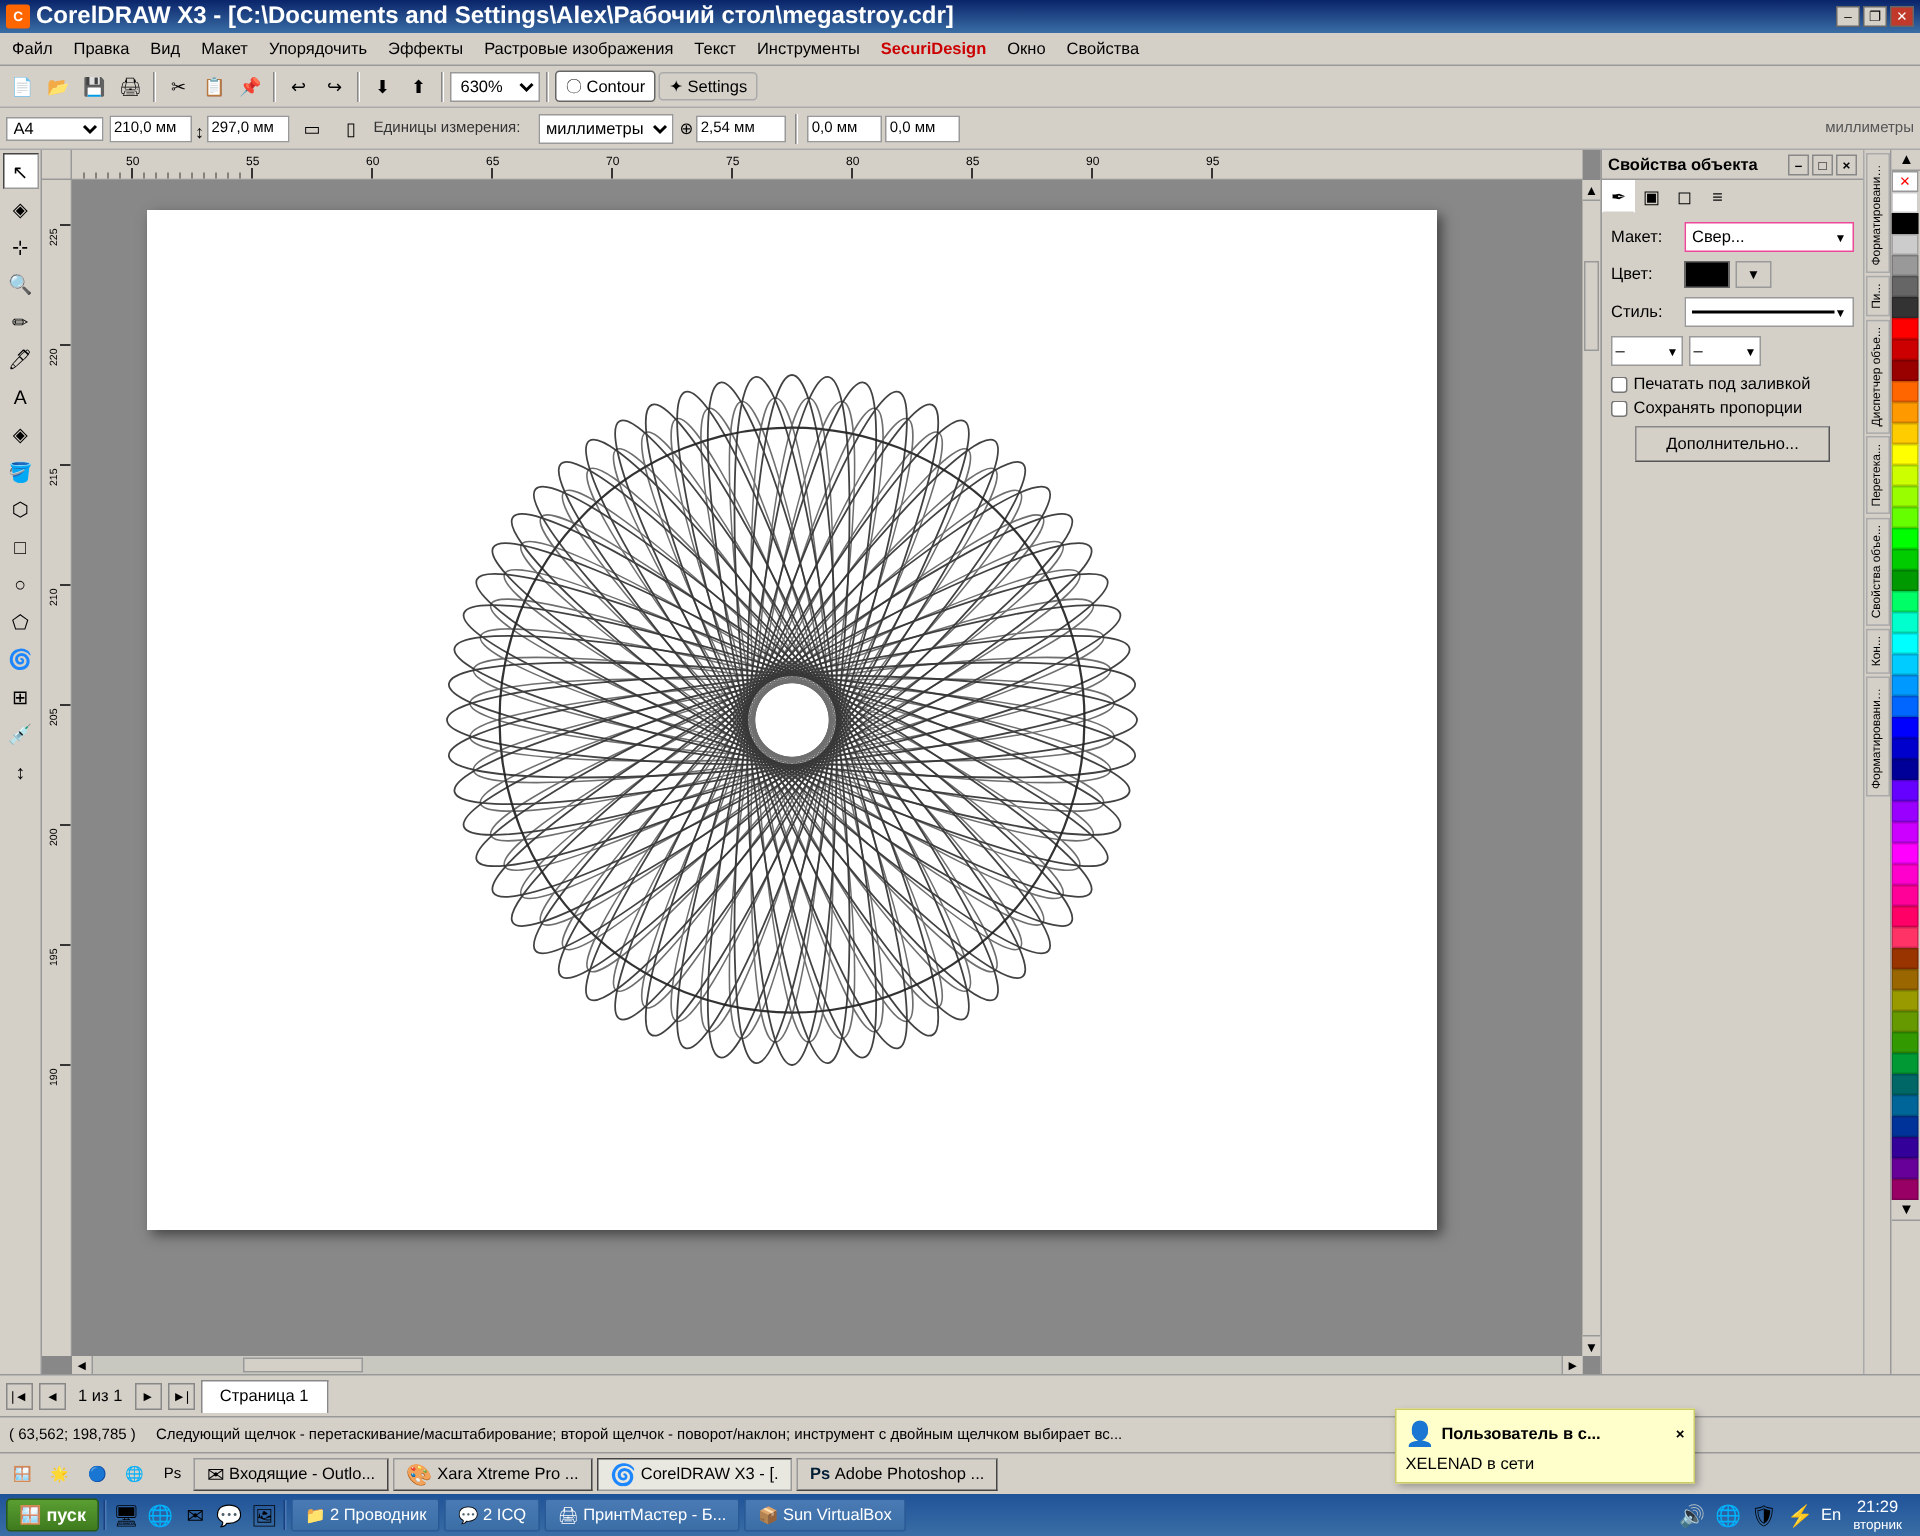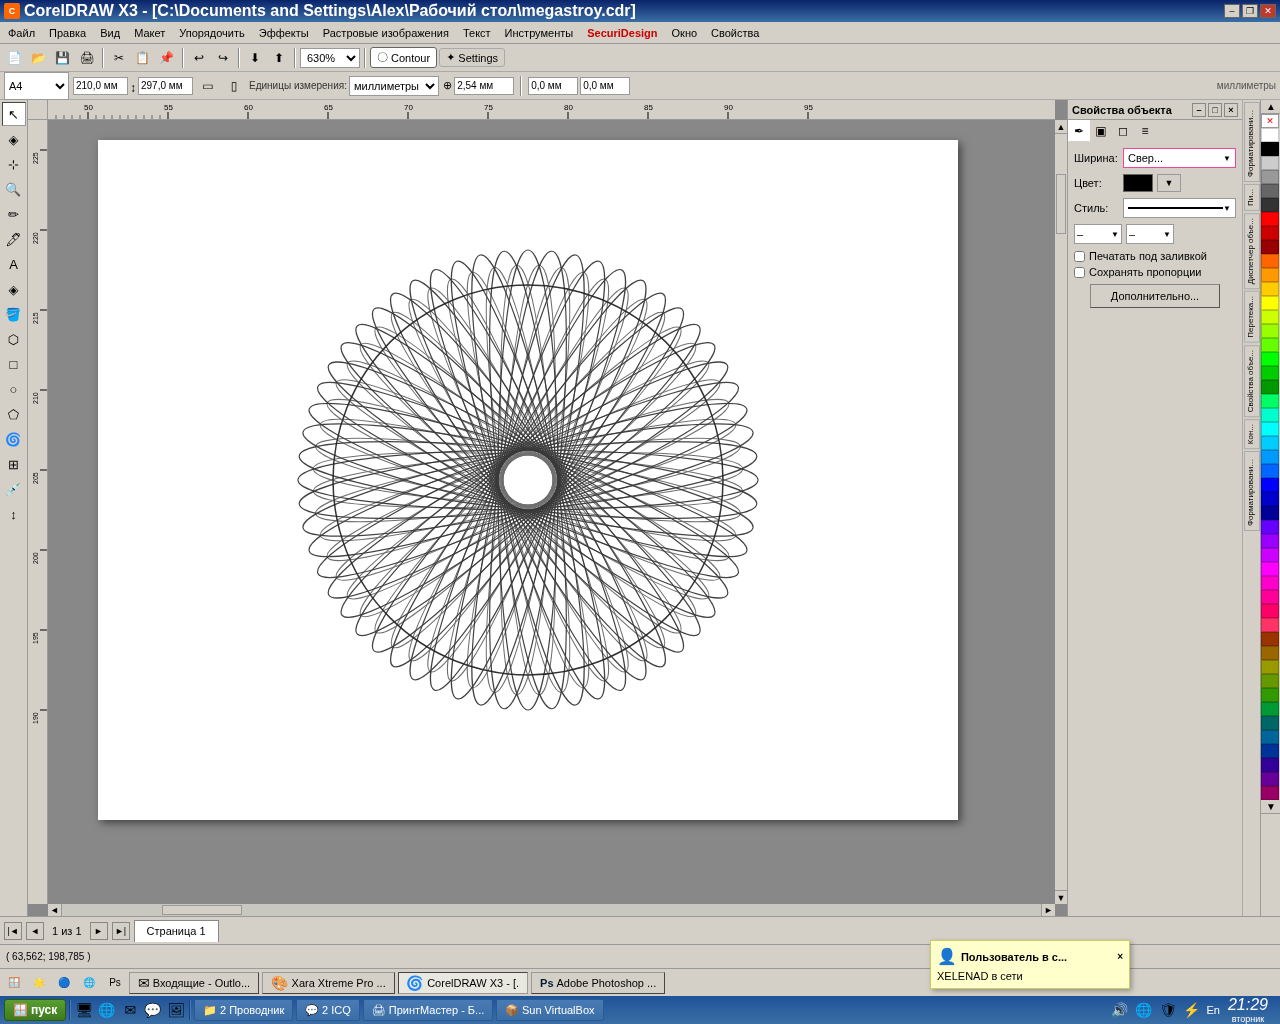--- a/index.html
+++ b/index.html
@@ -84,21 +84,21 @@
     #propbar {
       height: 28px;
       background: #d4d0c8;
       border-bottom: 1px solid #aaa;
       display: flex;
       align-items: center;
       padding: 0 4px;
       gap: 4px;
       font-size: 11px;
     }
-    .prop-select { width: 65px; height: 28px; background: white; border: 1px solid #999; font-size: 11px; }
+    .prop-select { width: 65px; height: 16px; background: white; border: 1px solid #999; font-size: 11px; }
     .prop-input { width: 55px; height: 18px; background: white; border: 1px solid #999; font-size: 10px; padding: 0 2px; }
     .prop-label { font-size: 10px; color: #333; }
 
     
     #main-area {
       display: flex;
       height: calc(1024px - 22px - 22px - 28px - 28px - 24px - 28px - 28px);
     }
 
     
@@ -514,21 +514,21 @@
   <select class="prop-select">
     <option>A4</option>
   </select>
   <div style="display:flex;align-items:flex-end;gap:2px;">
     <input class="prop-input" type="text" value="210,0 мм" style="">
     <span style="font-size:12px;">↕</span>
     <input class="prop-input" type="text" value="297,0 мм" style="">
   </div>
   <div class="toolbar-btn">▭</div>
   <div class="toolbar-btn">▯</div>
-  <div style="display:flex;align-items:center;gap:2px;">
+  <div style="display:flex;align-items:center;gap:12px;">
     <span class="prop-label">Единицы измерения:</span>
     <select style="width:90px;height:20px;font-size:11px;background:white;border:1px solid #999;">
       <option>миллиметры</option>
     </select>
   </div>
   <div style="display:flex;align-items:center;gap:2px;">
     <span>⊕</span>
     <input class="prop-input" type="text" value="2,54 мм" style="width: 60px;">
   </div>
   <div class="toolbar-sep"></div>
@@ -754,21 +754,21 @@
       <div id="panel-tabs">
         <div class="panel-tab active">✒</div>
         <div class="panel-tab">▣</div>
         <div class="panel-tab">◻</div>
         <div class="panel-tab">≡</div>
       </div>
 
       <div id="panel-content">
 
         <div class="prop-row">
-          <span class="prop-row-label">Ширина:</span>
+          <span class="prop-row-label">Макет:</span>
           <div class="prop-dropdown">
             <span>Свер...</span>
             <span class="prop-dropdown-arrow">▼</span>
           </div>
         </div>
 
         <div class="prop-row">
           <span class="prop-row-label">Цвет:</span>
           <div class="color-box"></div>
           <div style="width:24px;height:18px;background:#d4d0c8;border:1px solid #999;display:flex;align-items:center;justify-content:center;font-size:9px;cursor:pointer;">▼</div>
@@ -880,20 +880,21 @@
   <span class="page-counter">1 из 1</span>
   <div class="page-nav-btn">►</div>
   <div class="page-nav-btn">►|</div>
   <div class="page-tab">
     <span>Страница 1</span>
   </div>
 </div>
 
 <div id="statusbar">
   <span id="statusbar-coords">( 63,562; 198,785 )</span>
+  <span id="statusbar-msg">Следующий щелчок - перетаскивание/масштабирование; второй щелчок - поворот/наклон; инструмент с двойным щелчком выбирает вс...</span>
 </div>
 
 <div id="taskbar2">
   <div class="toolbar-btn" style="font-size:10px;">🪟</div>
   <div class="toolbar-btn" style="font-size:10px;">🌟</div>
   <div class="toolbar-btn" style="font-size:10px;">🔵</div>
   <div class="toolbar-btn" style="font-size:10px;">🌐</div>
   <div class="toolbar-btn" style="font-size:10px;">Ps</div>
   <div class="taskbar2-app">
     <span class="taskbar2-icon">✉</span>
@@ -942,21 +943,21 @@
     <span>Sun VirtualBox</span>
   </div>
 
   <div id="taskbar-right">
     <div class="taskbar-icon">🔊</div>
     <div class="taskbar-icon">🌐</div>
     <div class="taskbar-icon">🛡</div>
     <div class="taskbar-icon">⚡</div>
     <span id="lang-indicator">En</span>
     <div id="clock">
-      <div style="font-size:16px;text-align:right;font-style:italic;">21:29</div>
+      <div style="font-size:11px;text-align:center;">21:29</div>
       <div style="font-size:9px;text-align:center;">вторник</div>
     </div>
   </div>
 </div>
 
 <div id="notification-popup">
   <div id="notif-header">
     <span id="notif-icon">👤</span>
     <span>Пользователь в с...</span>
     <span id="notif-close">×</span>

